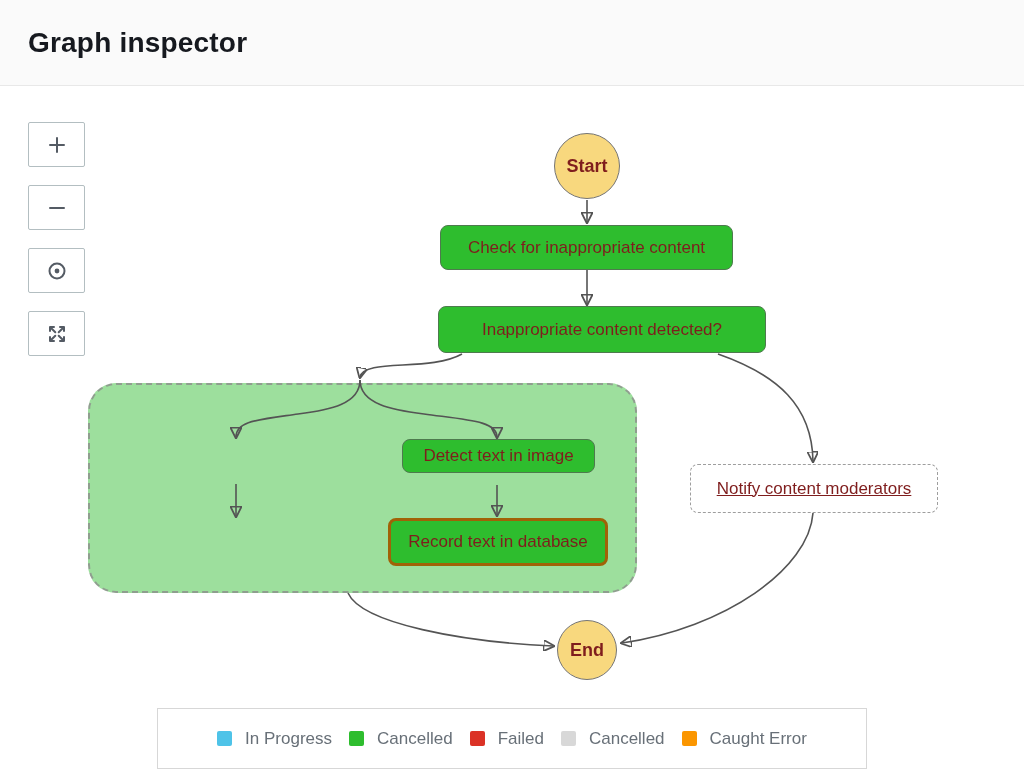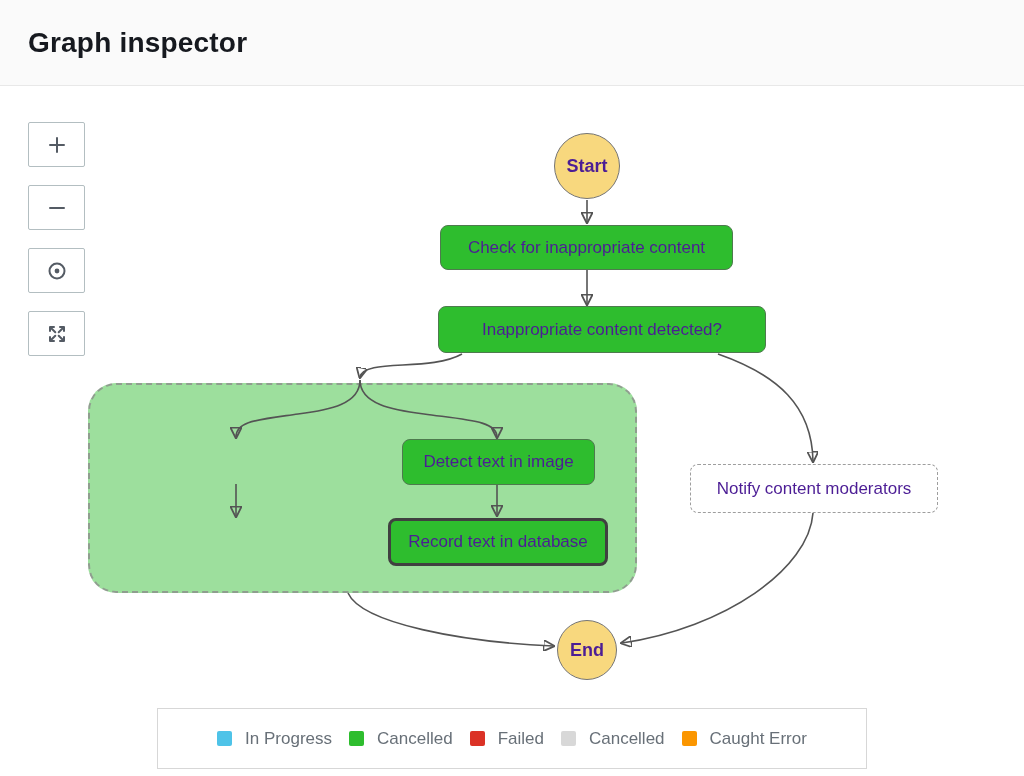--- a/index.html
+++ b/index.html
@@ -18,25 +18,25 @@
   .zbtn{position:absolute;left:0;width:57px;height:45px;background:#fff;border:1px solid #b3bec1;
         border-radius:2px;display:flex;align-items:center;justify-content:center;cursor:pointer;padding:0;}
   .zbtn svg{stroke:#545b64;fill:none;stroke-width:2;stroke-linecap:round;stroke-linejoin:round;}
 
   
   .edges{position:absolute;left:0;top:0;width:1024px;height:689px;pointer-events:none;}
   .edges path{fill:none;stroke:#545454;stroke-width:1.6px;}
 
   
   .node{position:absolute;box-sizing:border-box;display:flex;align-items:center;justify-content:center;
-        text-align:right;color:#4c1d95;cursor:pointer;}
+        text-align:right;color:#7f1d1d;cursor:pointer;}
   .terminal{background:#f8d87e;border:1px solid #757575;border-radius:50%;font-weight:700;font-size:18px;}
   .task{background:#2ebd2e;border:1px solid #4e7a4e;border-radius:8px;font-size:17px;}
-  .task.selected{border:3px solid #404040;}
-  .pending{background:#ffffff;border:1px dashed #9e9e9e;border-radius:8px;font-size:17px;}
+  .task.selected{border:3px solid #a16207;}
+  .pending{background:#ffffff;border:1px dashed #9e9e9e;border-radius:8px;font-size:17px;text-decoration:underline;}
   .parallel{position:absolute;box-sizing:border-box;background:#9ddf9d;border:2px dashed #8f9e8f;
             border-radius:28px;cursor:pointer;}
 
   
   .legend{position:absolute;left:157px;top:621px;width:710px;height:61px;background:#fff;
           border:1px solid #d7d7d7;box-sizing:border-box;display:flex;align-items:center;
           justify-content:center;gap:17px;}
   .legend-item{display:inline-flex;align-items:center;gap:13px;font-size:17px;color:#687078;}
   .swatch{width:15px;height:15px;border-radius:2px;display:inline-block;}
 </style>
@@ -97,21 +97,21 @@
     </svg>
 
     <div class="node terminal" style="left:554px;top:46px;width:66px;height:66px">Start</div>
 
     <div class="node task" style="left:440px;top:138px;width:293px;height:45px">Check for inappropriate content</div>
 
     <div class="node task" style="left:438px;top:219px;width:328px;height:47px">Inappropriate content detected?</div>
 
 
 
-    <div class="node task" style="left:402px;top:352px;width:193px;height:46px">Detect text in image</div>
+    <div class="node task" style="left:402px;top:352px;width:193px;height:34px">Detect text in image</div>
 
     <div class="node task selected" style="left:388px;top:431px;width:220px;height:48px">Record text in database</div>
 
     <div class="node pending" style="left:690px;top:377px;width:248px;height:49px">Notify content moderators</div>
 
     <div class="node terminal" style="left:557px;top:533px;width:60px;height:60px">End</div>
 
     <div class="legend">
       <span class="legend-item">
         <span class="swatch" style="background: rgb(78, 195, 232);"></span>

